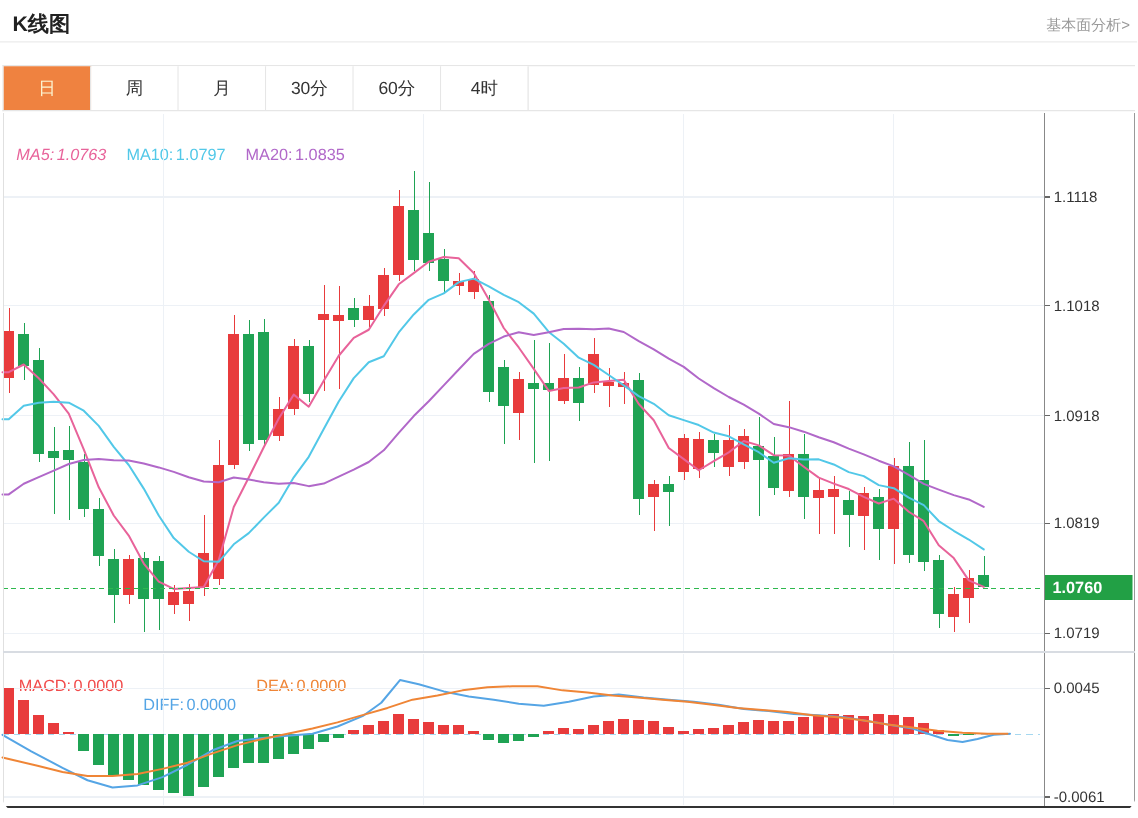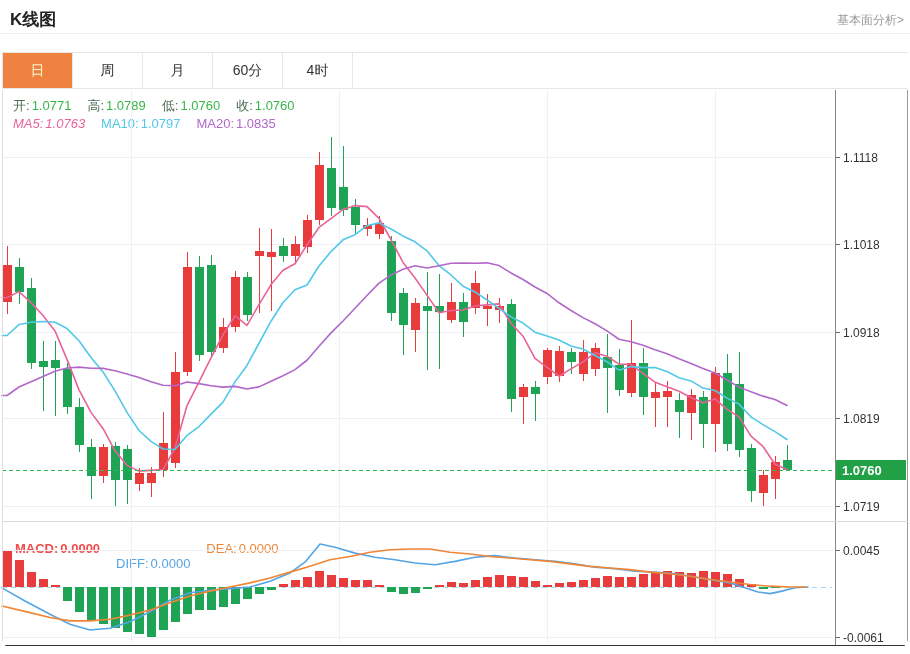--- a/index.html
+++ b/index.html
@@ -28,39 +28,34 @@
 
 <div class="page">
   <div class="hdr-title">K线图</div>
   <div class="hdr-link">基本面分析&gt;</div>
   <div class="title-sep"></div>
 
   <div class="tabbar" id="tabbar">
       <div class="tab active">日</div>
       <div class="tab">周</div>
       <div class="tab">月</div>
+      <div class="tab">30分</div>
       <div class="tab">60分</div>
       <div class="tab">4时</div>
     </div>
 
-  <div class="legend" id="legend-ohlc">
-    <span class="item"><span class="lbl">开:</span><span class="val">1.0771</span></span>
-    <span class="item"><span class="lbl">高:</span><span class="val">1.0789</span></span>
-    <span class="item"><span class="lbl">低:</span><span class="val">1.0760</span></span>
-    <span class="item"><span class="lbl">收:</span><span class="val">1.0760</span></span>
-  </div>
 
   <div class="legend" id="legend-ma">
     <span class="item" style="color: rgb(232, 99, 154); font-style: italic;"><span class="lbl">MA5:</span><span class="val">1.0763</span></span>
     <span class="item" style="color: rgb(82, 200, 232);"><span class="lbl">MA10:</span><span class="val">1.0797</span></span>
     <span class="item" style="color: rgb(177, 104, 201);"><span class="lbl">MA20:</span><span class="val">1.0835</span></span>
   </div>
 
   <div class="legend" id="legend-macd">
-    <span class="item" style="color: rgb(241, 75, 75); font-weight: bold;"><span class="lbl">MACD:</span><span class="val">0.0000</span></span>
+    <span class="item" style="color: rgb(241, 75, 75);"><span class="lbl">MACD:</span><span class="val">0.0000</span></span>
     <span class="item" style="color: rgb(85, 165, 229); margin-top: 31px;"><span class="lbl">DIFF:</span><span class="val">0.0000</span></span>
     <span class="item" style="color: rgb(239, 133, 54);"><span class="lbl">DEA:</span><span class="val">0.0000</span></span>
   </div>
 
   <svg id="chart" width="910" height="654" style="position:absolute;left:0;top:0;pointer-events:none;">
       <line x1="131" y1="91" x2="131" y2="521" stroke="#edf1f6" stroke-width="1" shape-rendering="crispEdges"></line>
       <line x1="131" y1="523" x2="131" y2="644" stroke="#edf1f6" stroke-width="1" shape-rendering="crispEdges"></line>
       <line x1="339" y1="91" x2="339" y2="521" stroke="#edf1f6" stroke-width="1" shape-rendering="crispEdges"></line>
       <line x1="339" y1="523" x2="339" y2="644" stroke="#edf1f6" stroke-width="1" shape-rendering="crispEdges"></line>
       <line x1="547" y1="91" x2="547" y2="521" stroke="#edf1f6" stroke-width="1" shape-rendering="crispEdges"></line>

